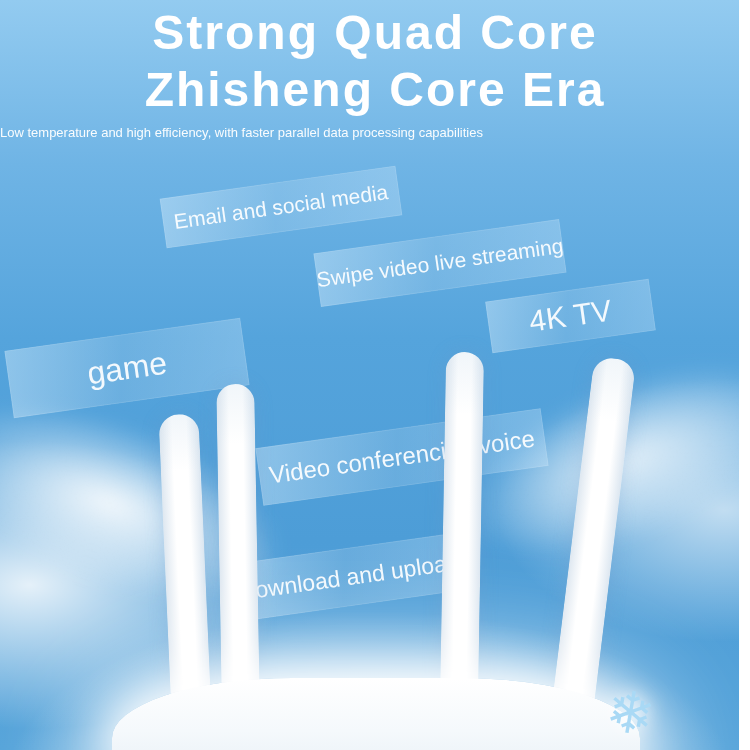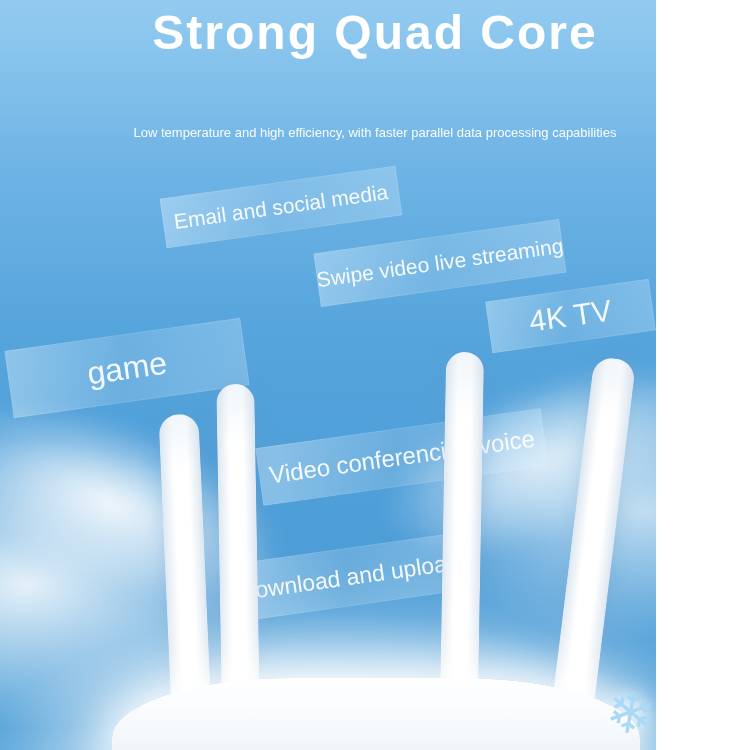--- a/index.html
+++ b/index.html
@@ -1,20 +1,20 @@
 <!DOCTYPE html>
 <html><head>
 <meta charset="utf-8">
 <style>
   * { margin:0; padding:0; box-sizing:border-box; }
   html,body { width:750px; height:750px; }
   body { font-family:"Liberation Sans", sans-serif; overflow:hidden; }
 
   .stage {
-    position:relative; width:656px; height:750px; overflow:hidden;
+    position:relative; width:739px; height:750px; overflow:hidden;
     background:
       radial-gradient(ellipse 420px 240px at 4% 78%, rgba(255,255,255,0.85) 0%, rgba(255,255,255,0) 60%),
       radial-gradient(ellipse 380px 220px at 98% 68%, rgba(255,255,255,0.65) 0%, rgba(255,255,255,0) 60%),
       radial-gradient(ellipse 560px 260px at 50% 104%, rgba(255,255,255,0.95) 0%, rgba(255,255,255,0) 65%),
       linear-gradient(180deg, #93cbf0 0%, #6fb4e5 22%, #55a4dc 45%, #4d9dd7 72%, #56a4da 100%);
   }
 
   .beam { position:absolute; filter:blur(8px); pointer-events:none; }
   .beam-left {
     left:-150px; top:388px; width:520px; height:230px; transform:rotate(20deg);
@@ -23,21 +23,21 @@
   .beam-right {
     right:-140px; top:350px; width:500px; height:220px; transform:rotate(-22deg);
     background: radial-gradient(ellipse closest-side, rgba(255,255,255,0.75) 0%, rgba(255,255,255,0) 70%);
   }
 
   .title {
     position:absolute; top:4px; left:0; width:750px; text-align:center;
     color:#ffffff; font-size:48px; font-weight:bold; letter-spacing:2px; line-height:57px;
   }
   .subtitle {
-    position:absolute; top:122px; left:0; width:750px; text-align:center;
+    position:absolute; top:122px; left:0; width:750px; 
     color:rgba(255,255,255,0.96); font-size:13px; line-height:22px; font-weight:normal;
   }
 
   .banner {
     position:absolute; display:flex; align-items:center; justify-content:center;
     transform:rotate(-8deg);
     background: linear-gradient(100deg, rgba(225,243,255,0.42) 0%, rgba(255,255,255,0.14) 48%, rgba(215,238,255,0.30) 100%);
     box-shadow: inset 0 0 0 1px rgba(255,255,255,0.10);
     color:rgba(255,255,255,0.92); white-space:nowrap;
   }
@@ -77,20 +77,21 @@
 </head>
 <body>
 
 <div class="stage">
 
   <div class="beam beam-left"></div>
   <div class="beam beam-right"></div>
 
   <h1 class="title">
     <span>Strong Quad Core</span><br>
+    <span>Zhisheng Core Era</span>
   </h1>
 
   <p class="subtitle">
     <span>Low temperature and high efficiency, with faster parallel data processing capabilities</span><br>
   </p>
 
   <div class="banner b1">
     <span>Email and social media</span>
   </div>
   <div class="banner b2">

